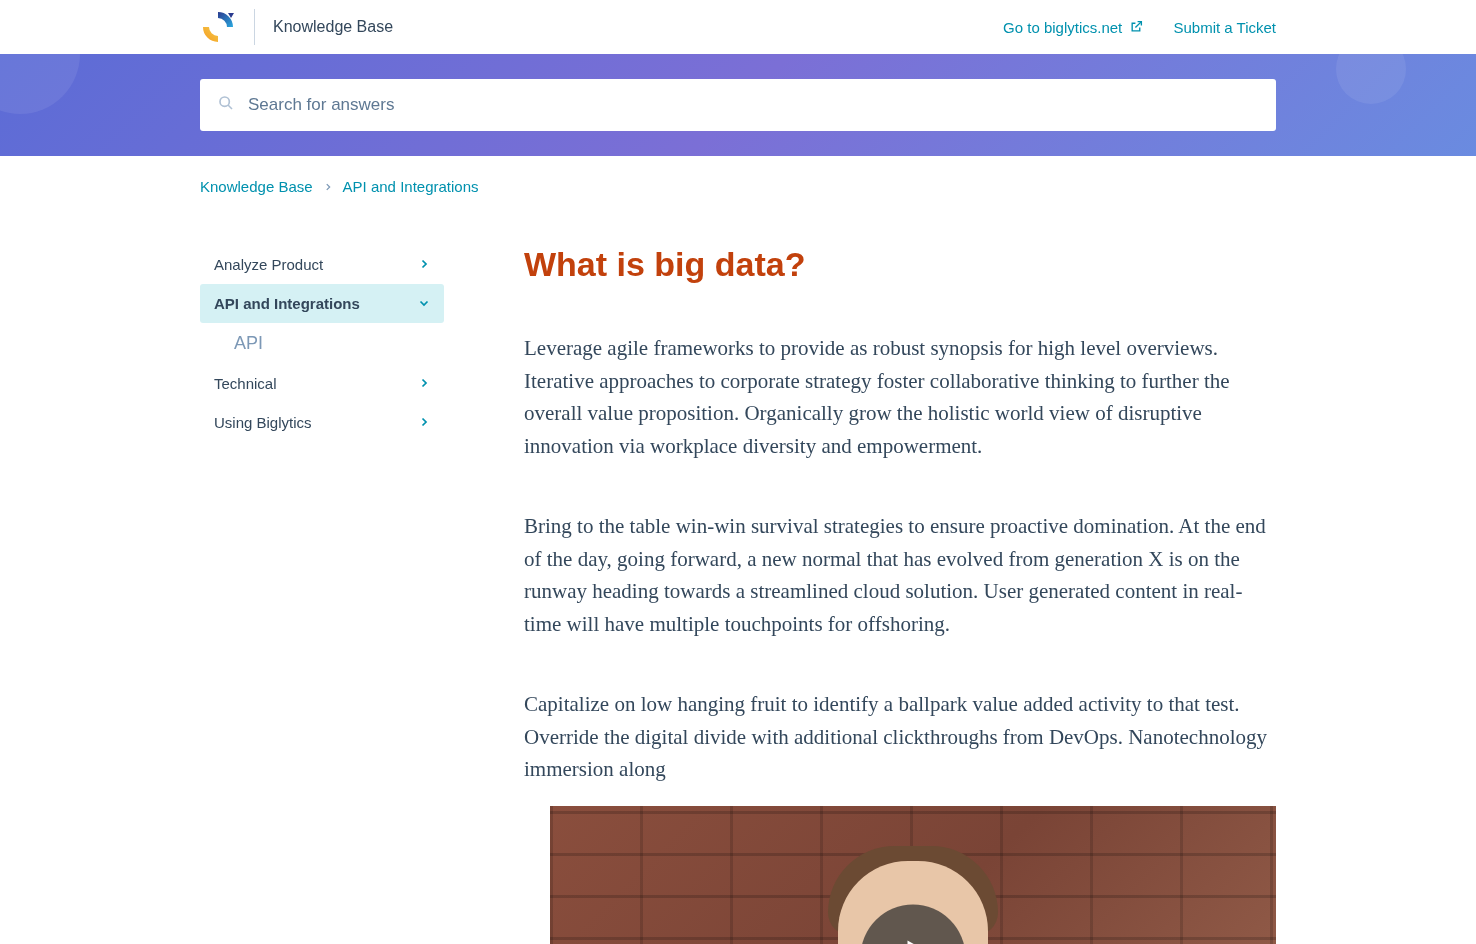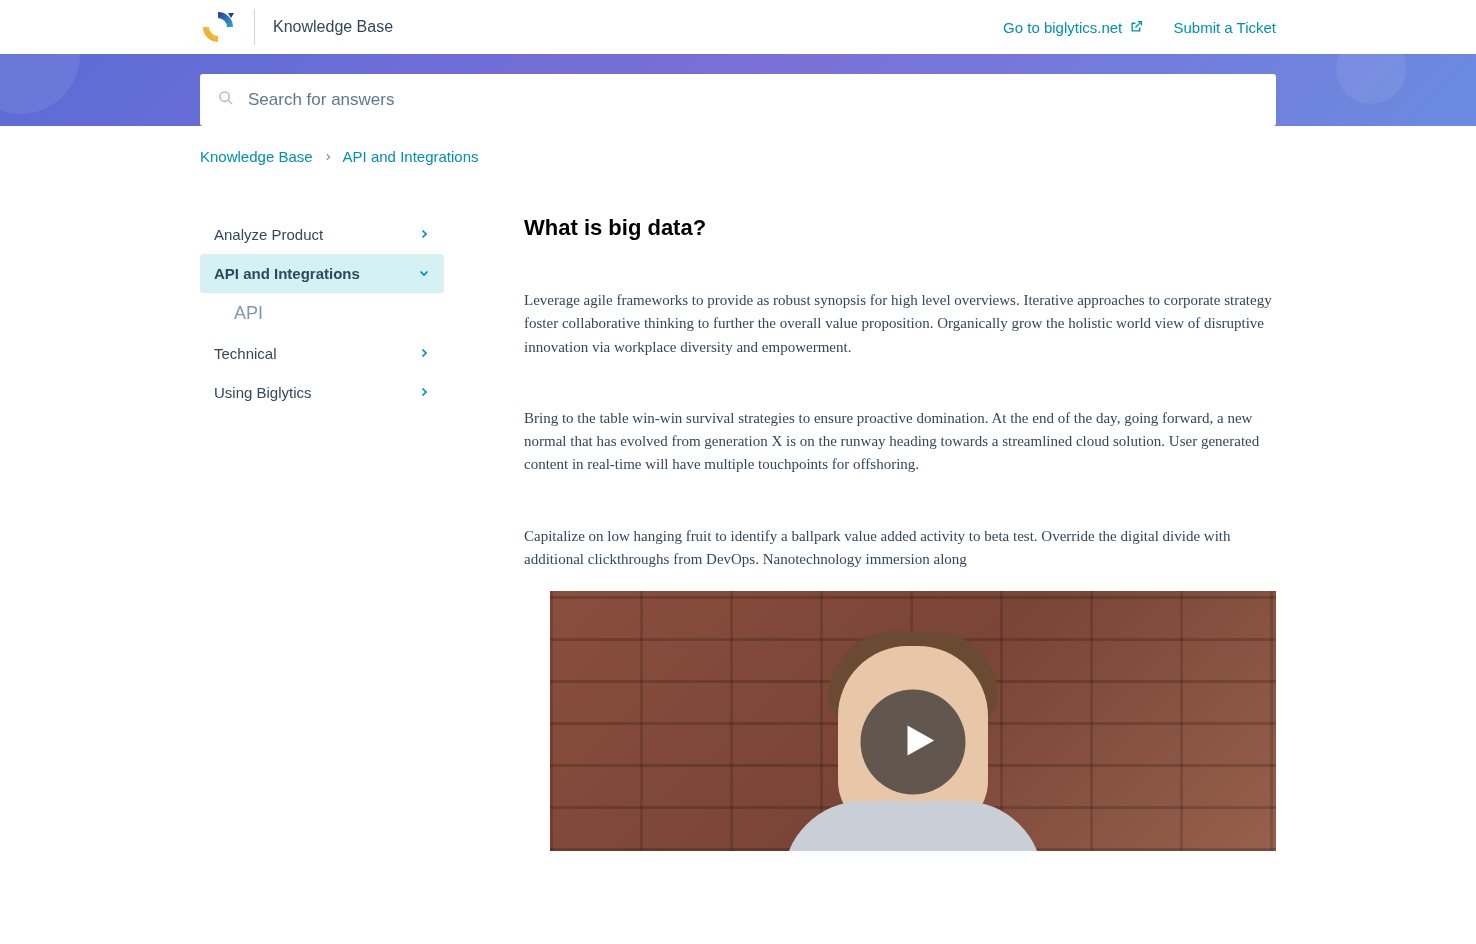--- a/index.html
+++ b/index.html
@@ -48,23 +48,23 @@
   .header-link {
     color: #0091ae;
     font-size: 15px;
     cursor: pointer;
   }
   .ext-icon { margin-left: 4px; }
 
   
   .hero {
     background: linear-gradient(135deg, #5c6cd6 0%, #7b6fd6 50%, #6a8be0 100%);
-    height: 72px;
-    display: flex;
-    align-items: flex-end;
+    height: 102px;
+    display: flex;
+    align-items: center;
     position: relative;
     overflow: hidden;
   }
   .hero::before, .hero::after {
     content: "";
     position: absolute;
     border-radius: 50%;
     background: rgba(255,255,255,0.08);
   }
   .hero::before { width: 120px; height: 120px; left: -40px; top: -60px; }
@@ -137,28 +137,28 @@
   .side-sub {
     padding: 10px 14px 10px 34px;
     font-size: 18px;
     color: #7c98b6;
     cursor: pointer;
   }
 
   
   .article { flex: 1; }
   .article h1 {
-    font-size: 22px;
+    font-size: 34px;
     font-weight: 700;
-    color: #000000;
+    color: #c2410c;
     margin-bottom: 14px;
   }
   .article p {
     font-family: Georgia, 'Times New Roman', serif;
-    font-size: 15px;
+    font-size: 21px;
     line-height: 1.55;
     color: #33475b;
     margin-bottom: 20px;
     margin-top: 48px;
   }
 
   
   .video {
     margin-top: 12px;
     margin-left: 26px;
@@ -322,21 +322,21 @@
           </svg>
       </span>
     </div>
 
   </aside>
 
   <article class="article">
     <h1>What is big data?</h1>
     <p>Leverage agile frameworks to provide as robust synopsis for high level overviews. Iterative approaches to corporate strategy foster collaborative thinking to further the overall value proposition. Organically grow the holistic world view of disruptive innovation via workplace diversity and empowerment.</p>
     <p>Bring to the table win-win survival strategies to ensure proactive domination. At the end of the day, going forward, a new normal that has evolved from generation X is on the runway heading towards a streamlined cloud solution. User generated content in real-time will have multiple touchpoints for offshoring.</p>
-    <p>Capitalize on low hanging fruit to identify a ballpark value added activity to beta test. Override the digital divide with additional clickthroughs from DevOps. Nanotechnology immersion along</p>
+    <p>Capitalize on low hanging fruit to identify a ballpark value added activity to that test. Override the digital divide with additional clickthroughs from DevOps. Nanotechnology immersion along</p>
 
     <div class="video">
       <div class="bricks"></div>
       <div class="hair"></div>
       <div class="head"></div>
       <div class="shirt"></div>
       <div class="play-btn">
         <span>
           <svg width="40" height="40" viewBox="0 0 24 24">
               <polygon points="6,3 22,12 6,21" fill="#ffffff"></polygon>

